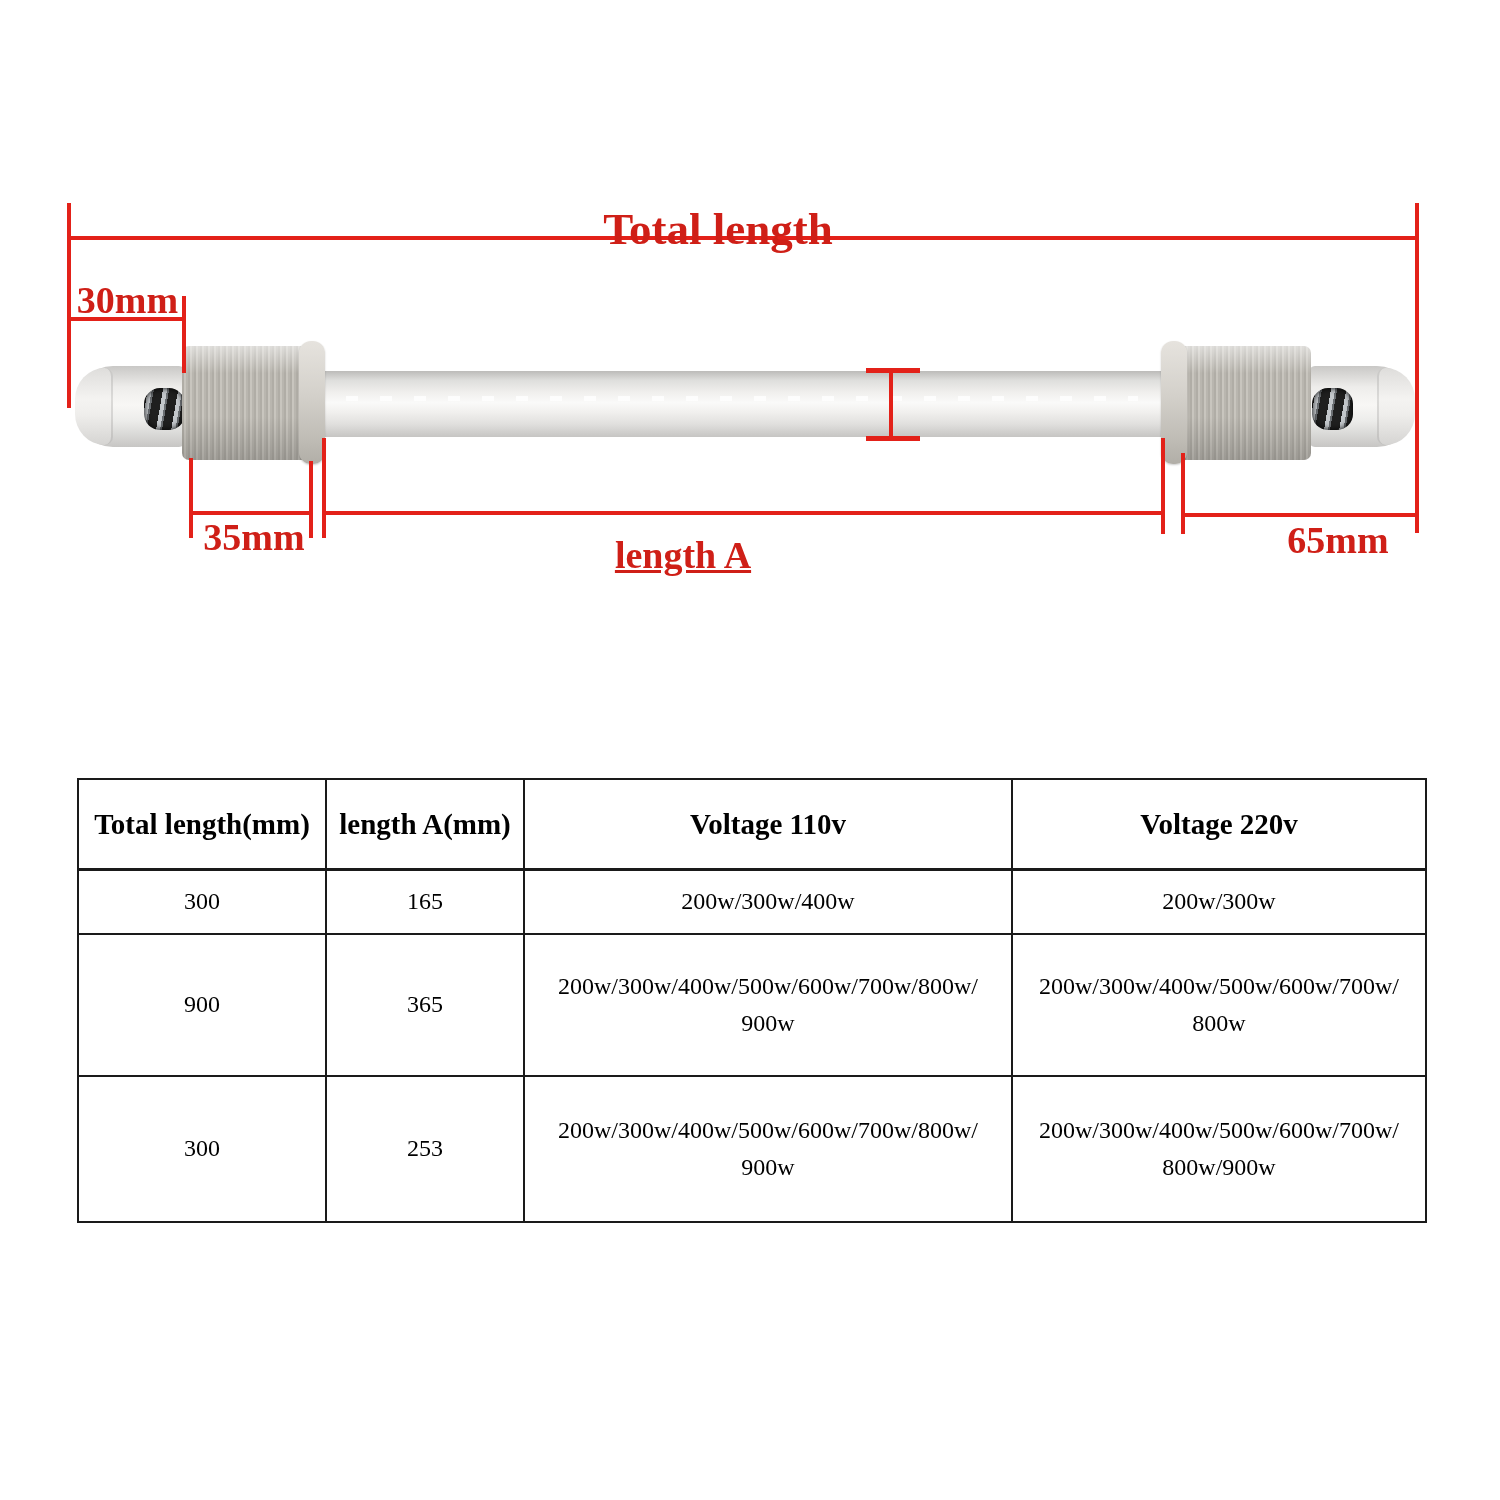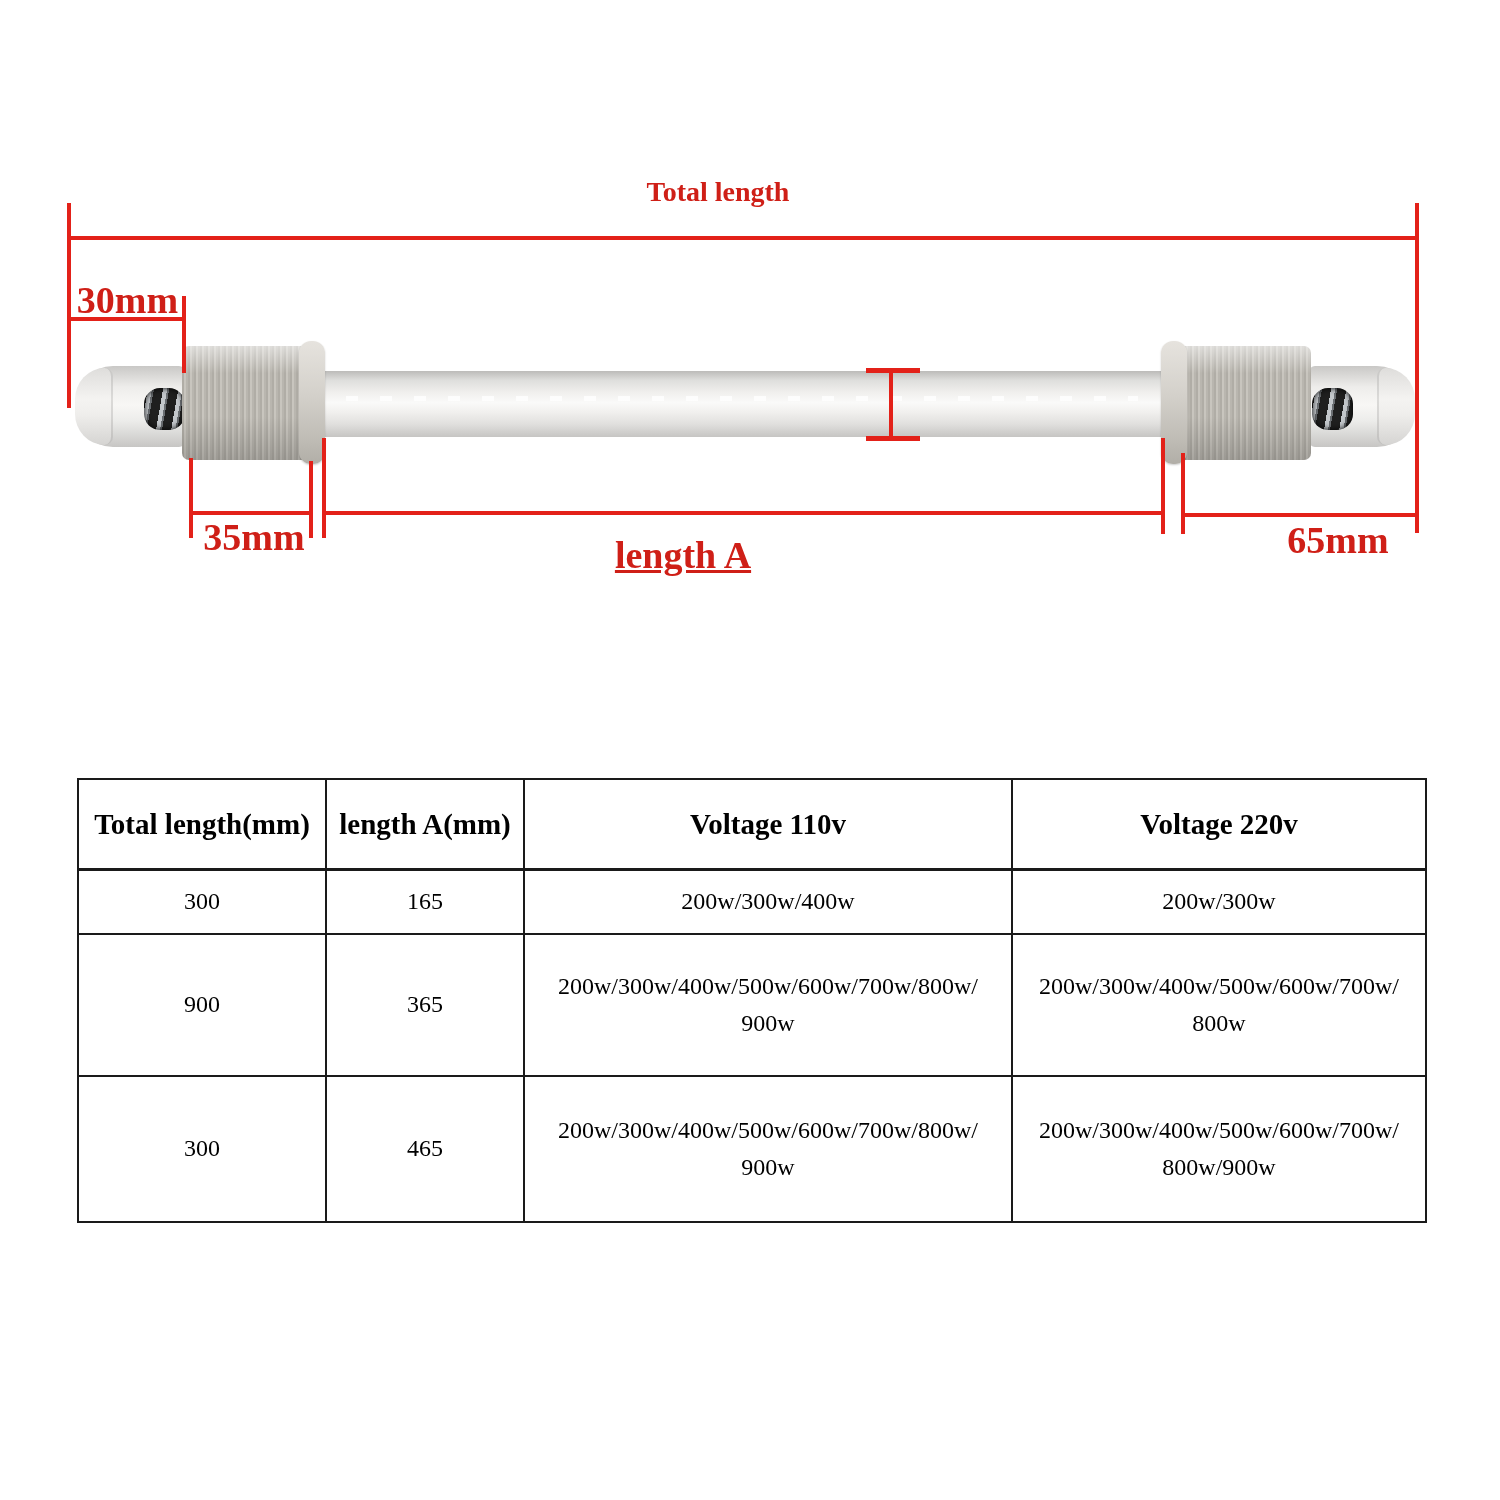--- a/index.html
+++ b/index.html
@@ -13,21 +13,21 @@
   .hline,.vline{position:absolute;background:#e32119;z-index:6;}
   .hline{height:4px;}
   .vline{width:4px;}
   .dim-label{
     position:absolute;z-index:7;color:#cf1f17;font-weight:bold;
     font-size:38px;text-align:center;white-space:nowrap;line-height:1;
   }
   #total-line{left:67px;top:236px;width:1352px;}
   #tick-total-left{left:67px;top:203px;height:205px;}
   #tick-total-right{left:1415px;top:203px;height:330px;}
-  #label-total{left:598px;top:178px;width:240px;font-size:28px;}
+  #label-total{left:598px;top:207px;width:240px;font-size:45px;}
 
   #line-30{left:67px;top:317px;width:119px;}
   #tick-30{left:182px;top:296px;height:77px;}
   #label-30{left:70px;top:281px;width:115px;font-family:Liberation Serif, serif;}
 
   #line-35{left:191px;top:511px;width:122px;}
   #tick-35-left{left:189px;top:458px;height:80px;}
   #tick-35-right{left:309px;top:461px;height:77px;}
   #label-35{left:194px;top:518px;width:120px;}
 
@@ -189,20 +189,20 @@
   <tr class="r3">
     <td>900</td>
     <td>365</td>
     <td>200w/300w/400w/500w/600w/700w/800w/
 900w</td>
     <td>200w/300w/400w/500w/600w/700w/
 800w</td>
   </tr>
   <tr class="r4">
     <td>300</td>
-    <td>465</td>
+    <td>253</td>
     <td>200w/300w/400w/500w/600w/700w/800w/
 900w</td>
     <td>200w/300w/400w/500w/600w/700w/
 800w/900w</td>
   </tr>
 </tbody>
   </table>
 
 </body></html>

